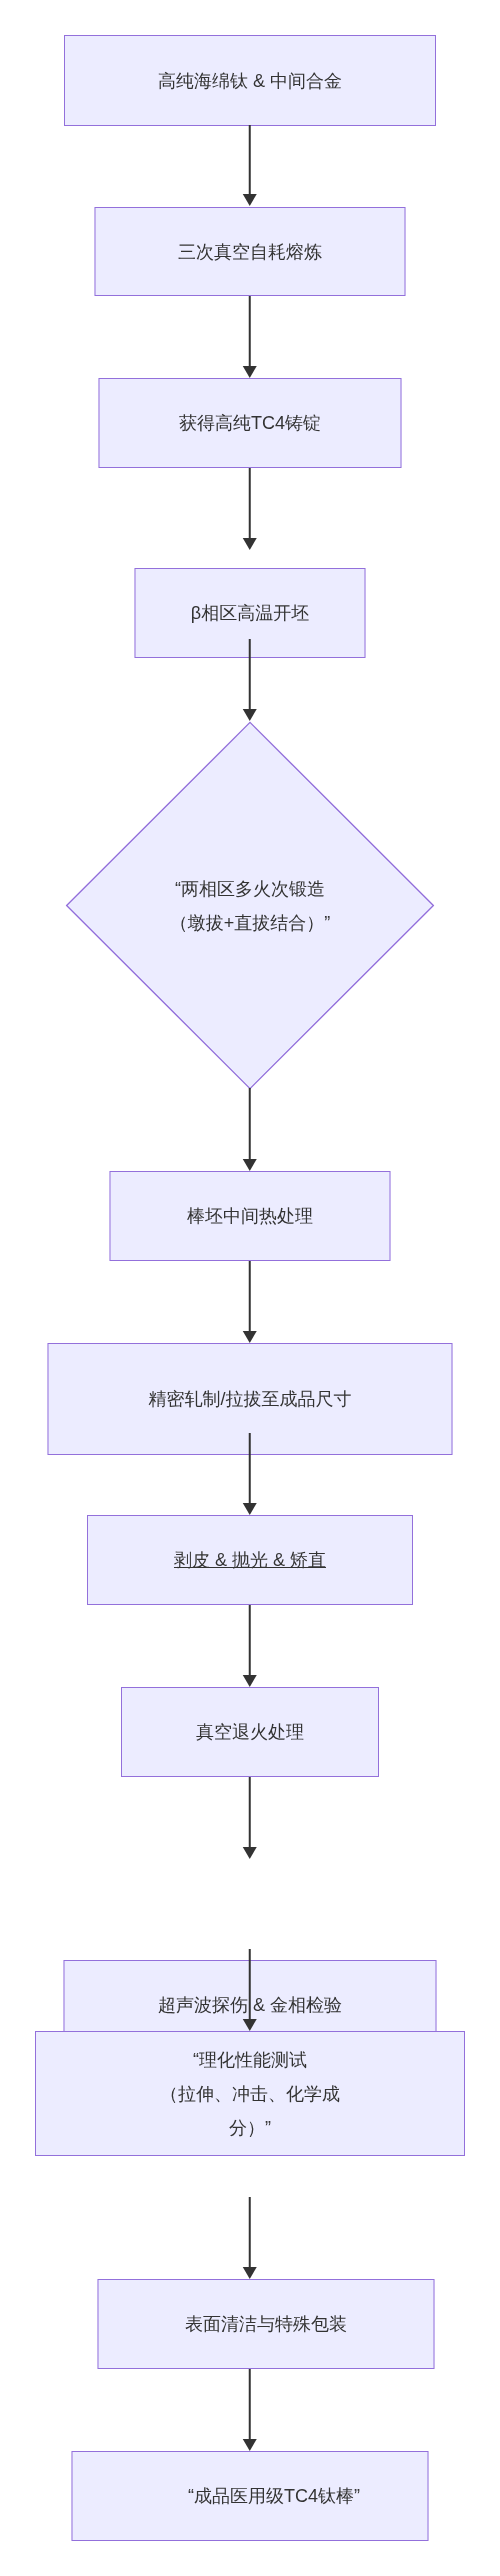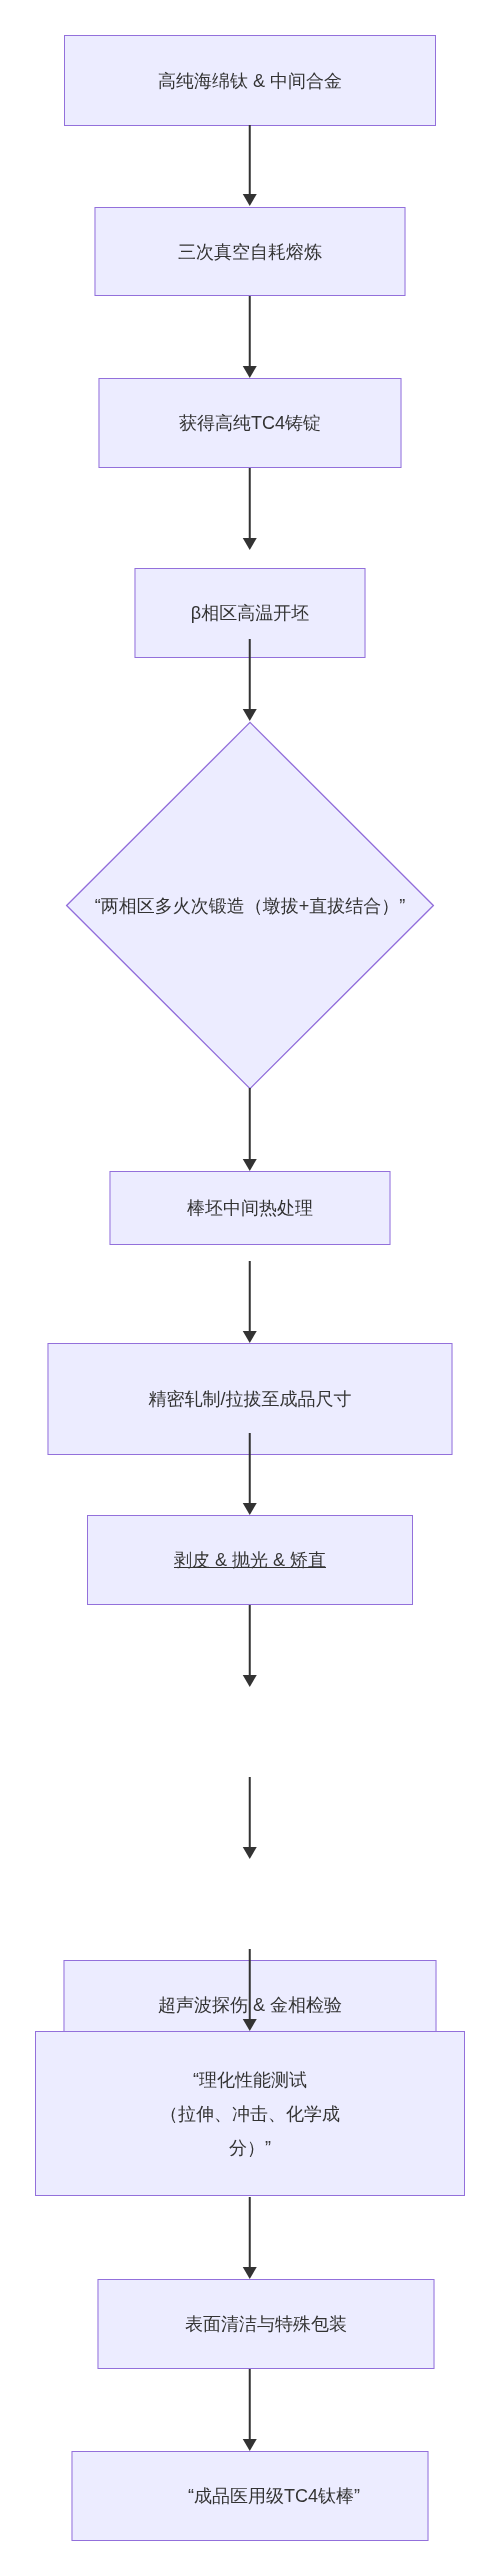--- a/index.html
+++ b/index.html
@@ -43,21 +43,21 @@
   .diamond-wrap{
     position:absolute;
     left:50%;
     transform:translateX(-50%);
   }
   .diamond-wrap svg{display:block;}
   .diamond-label{
     position:absolute;
     top:0;left:0;right:0;bottom:0;
     display:flex;
-    flex-direction:row;
+    flex-direction:column;
     align-items:center;
     justify-content:center;
     color:var(--text);
     font-size:18px;
     line-height:34px;
     text-align:center;
     white-space:nowrap;
   }
   .edge{
     position:absolute;
@@ -109,38 +109,41 @@
   <div class="diamond-wrap" style="top:721px;width:369px;height:369px;">
     <svg width="369" height="369" viewBox="0 0 672 671">
       <polygon points="336,2 670,335.5 336,669 2,335.5" style="fill:var(--node_fill,#ECECFF);stroke:var(--node_border,#9370DB);stroke-width:2.5"></polygon>
     </svg>
     <div class="diamond-label">
       <span class="line">“两相区多火次锻造</span>
       <span class="line">（墩拔+直拔结合）”</span>
     </div>
   </div>
 
-  <div class="node" style="top:1171px;width:281px;height:74px;">
+  <div class="node" style="top:1171px;width:281px;height:90px;">
     <span class="line">棒坯中间热处理</span>
   </div>
 
   <div class="node" style="top:1343px;width:405px;height:112px;">
     <span class="line">精密轧制/拉拔至成品尺寸</span>
   </div>
 
   <div class="node" style="top:1515px;width:326px;height:90px;text-decoration:underline;">
     <span class="line">剥皮 &amp; 抛光 &amp; 矫直</span>
   </div>
 
+  <div class="node" style="top:1687px;width:258px;height:90px;">
+    <span class="line">真空退火处理</span>
+  </div>
 
   <div class="node" style="top:1960px;width:373px;height:90px;">
     <span class="line">超声波探伤 &amp; 金相检验</span>
   </div>
 
-  <div class="node" style="top:2031px;width:430px;height:165px;">
+  <div class="node" style="top:2031px;width:430px;height:125px;">
     <span class="line">“理化性能测试</span>
     <span class="line">（拉伸、冲击、化学成</span>
     <span class="line">分）”</span>
   </div>
 
   <div class="node" style="top:2279px;width:337px;height:90px;margin-left:16px;">
     <span class="line">表面清洁与特殊包装</span>
   </div>
 
   <div class="node" style="top:2451px;width:357px;height:90px;padding-left:48px;">

